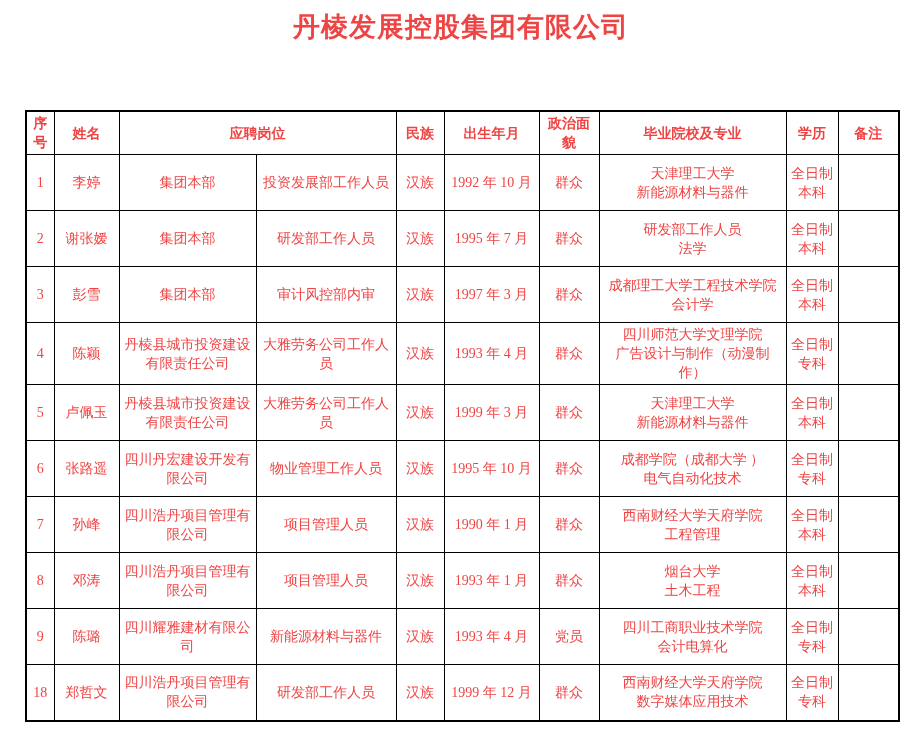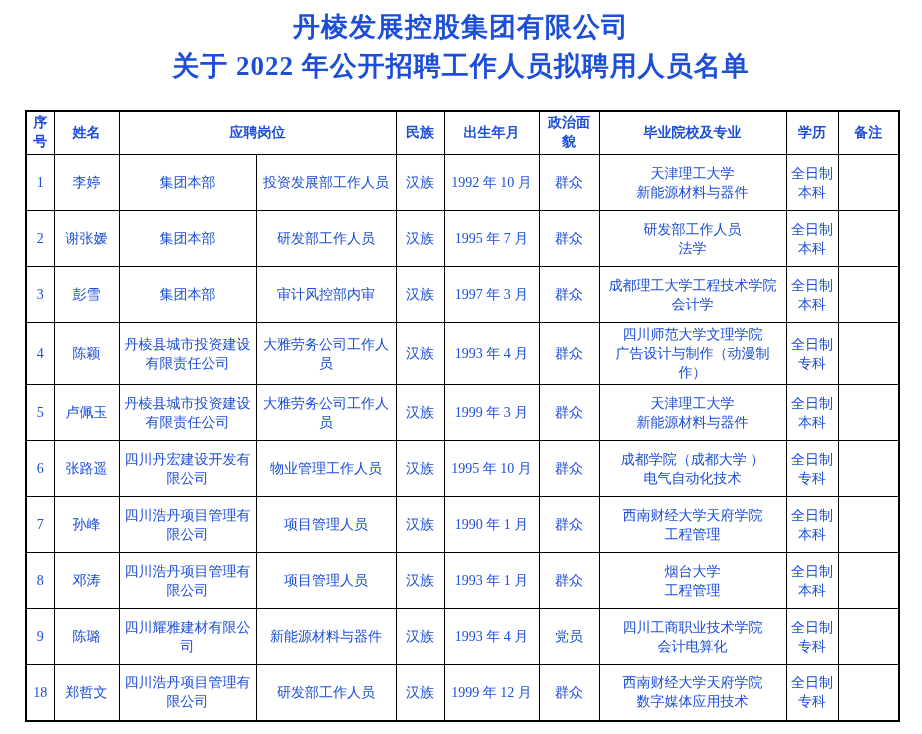--- a/index.html
+++ b/index.html
@@ -5,21 +5,21 @@
   html, body {
     margin: 0;
     padding: 0;
     background: #ffffff;
   }
   .page {
     position: relative;
     width: 922px;
     height: 734px;
     background: #ffffff;
-    color: #1d4ed8;
+    color: #ef4444;
     font-family: "Liberation Serif", serif;
     overflow: hidden;
   }
   .title-block {
     padding-top: 8px;
     text-align: center;
   }
   .title-line {
     font-size: 27px;
     font-weight: bold;
@@ -38,21 +38,21 @@
   table.roster th,
   table.roster td {
     border: 1px solid #000;
     text-align: center;
     vertical-align: middle;
     font-size: 14px;
     padding: 2px 3px;
     overflow: hidden;
     line-height: 19px;
   }
-  table.roster thead tr { height: 40px; font-family: Liberation Mono, monospace; }
+  table.roster thead tr { height: 40px; }
   table.roster tbody tr { height: 56px; }
   table.roster th { font-weight: bold; }
   .multiline { white-space: pre-line; margin-top: 16px; }
   
   col.c-no       { width: 28px; }
   col.c-name     { width: 65px; }
   col.c-company  { width: 137px; }
   col.c-position { width: 140px; }
   col.c-ethnic   { width: 48px; }
   col.c-birth    { width: 95px; }
@@ -61,21 +61,20 @@
   col.c-edu      { width: 52px; }
   col.c-remark   { width: 61px; }
 </style>
 </head>
 <body>
 
 <div class="page">
 
   <div class="title-block">
     <div class="title-line">丹棱发展控股集团有限公司</div>
-    <div class="title-line">关于 2022 年公开招聘工作人员拟聘用人员名单</div>
   </div>
 
   <table class="roster">
     <colgroup>
       <col class="c-no">
         <col class="c-name">
         <col class="c-company">
         <col class="c-position">
       <col class="c-ethnic">
         <col class="c-birth">
@@ -198,21 +197,21 @@
       </tr>
       <tr>
         <td>8</td>
         <td>邓涛</td>
         <td>四川浩丹项目管理有限公司</td>
         <td>项目管理人员</td>
         <td>汉族</td>
         <td>1993 年 1 月</td>
         <td>群众</td>
         <td class="multiline">烟台大学
-工程管理</td>
+土木工程</td>
         <td class="multiline">全日制
 本科</td>
         <td></td>
       </tr>
       <tr>
         <td>9</td>
         <td>陈璐</td>
         <td>四川耀雅建材有限公司</td>
         <td>新能源材料与器件</td>
         <td>汉族</td>

